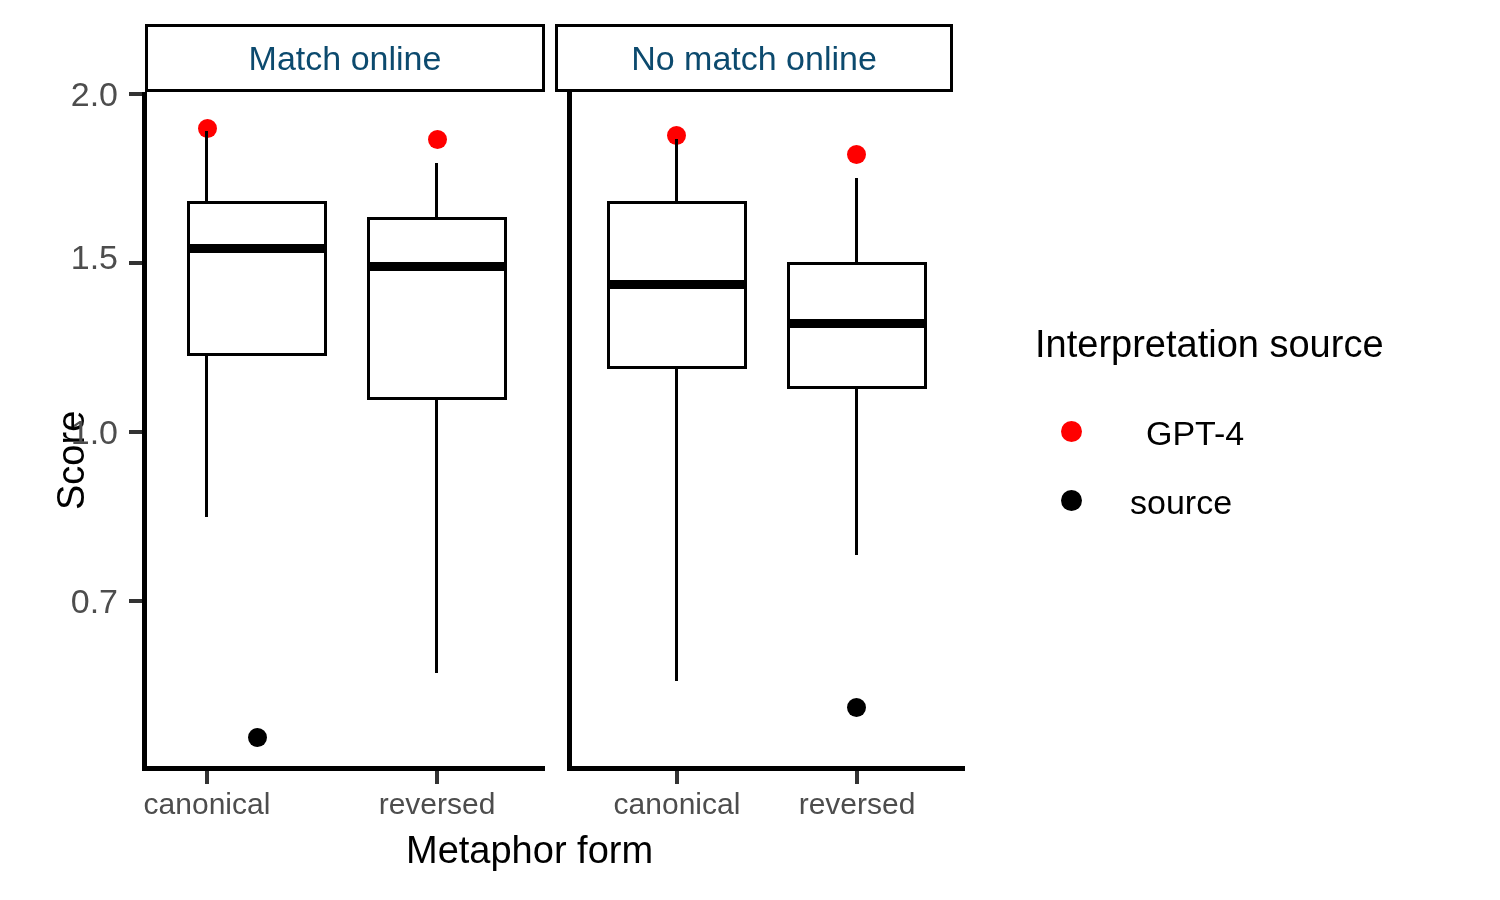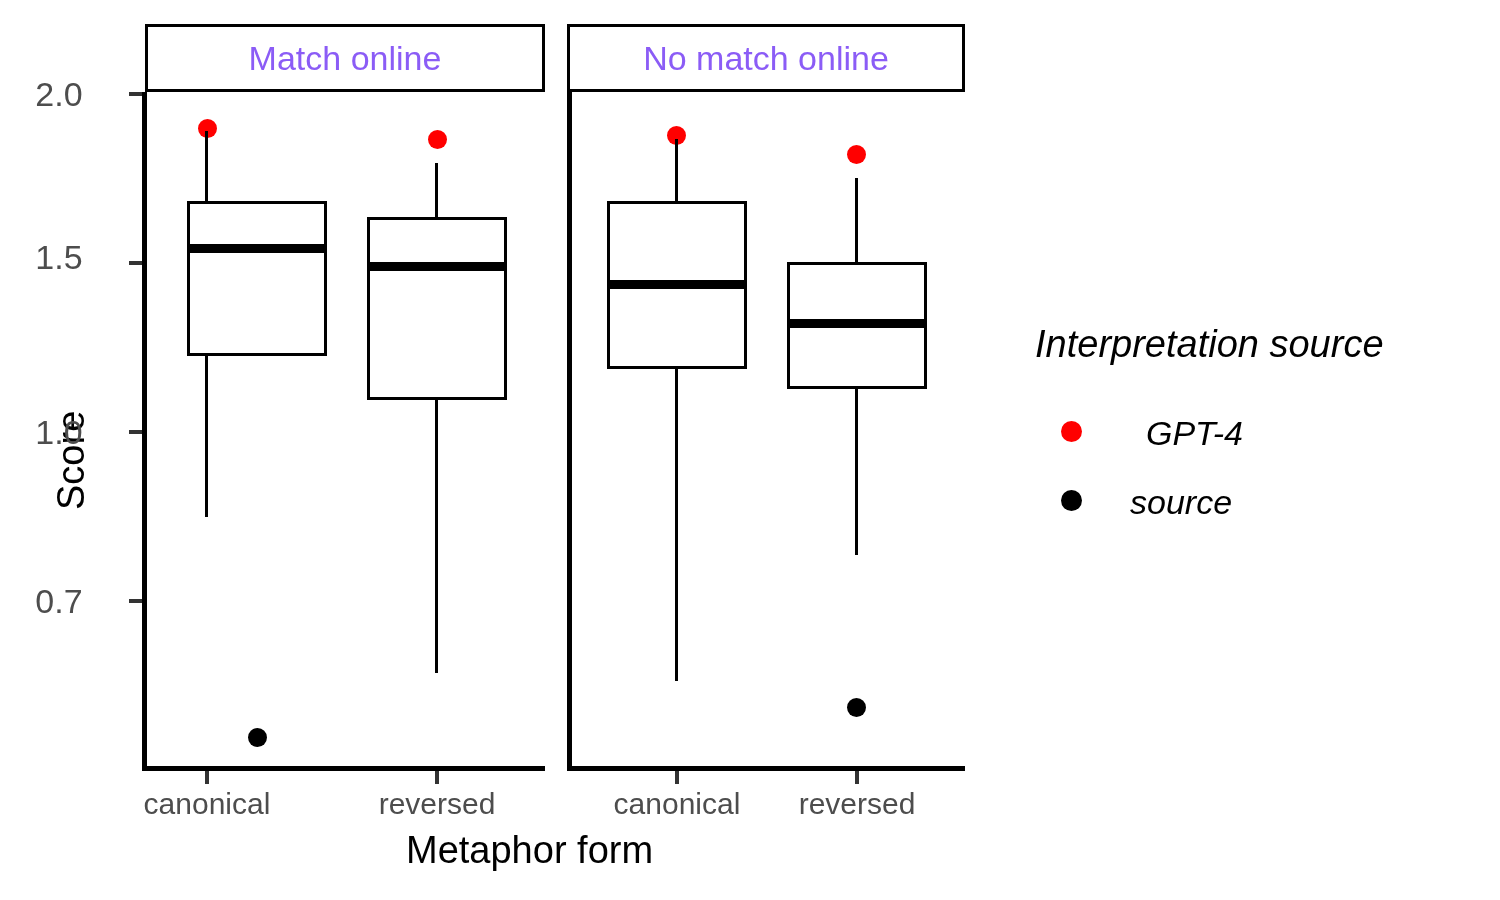--- a/index.html
+++ b/index.html
@@ -3,21 +3,21 @@
 <meta charset="utf-8">
 <style>
   html,body{margin:0;padding:0;background:#ffffff;}
   body{width:1500px;height:900px;font-family:"Liberation Sans",sans-serif;overflow:hidden;}
   #root{position:relative;width:1500px;height:900px;background:#ffffff;}
 
   
   .ytick-label{
     position:absolute;color:#4d4d4d;font-size:34px;
     font-family:"Liberation Sans",sans-serif;
-    text-align:center;white-space:nowrap;line-height:1;
+    text-align:right;white-space:nowrap;line-height:1;
   }
   .xtick-label{
     position:absolute;color:#4d4d4d;font-size:30px;
     font-family:"Liberation Sans",sans-serif;
     text-align:center;white-space:nowrap;line-height:1;
   }
   .axis-title{
     position:absolute;color:#000000;font-size:38px;
     font-family:"Liberation Sans",sans-serif;white-space:nowrap;line-height:1;
   }
@@ -28,32 +28,32 @@
   
   .tick-mark{position:absolute;background:#333333;}
   .spine{position:absolute;background:#000000;}
 
   
   .strip{
     position:absolute;border:3px solid #000000;background:#ffffff;
     box-sizing:border-box;display:flex;align-items:center;justify-content:center;
   }
   .strip-text{
-    color:#8b5cf6;font-size:34px;font-family:"Liberation Sans",sans-serif;
+    color:#0c4a6e;font-size:34px;font-family:"Liberation Sans",sans-serif;
     white-space:nowrap;line-height:1;
   }
 
   
   .box-rect{position:absolute;border:3px solid #000000;background:#ffffff;box-sizing:border-box;}
   .median-line{position:absolute;background:#000000;}
   .whisker{position:absolute;background:#000000;width:3px;}
   .pt{position:absolute;border-radius:50%;}
 
   
-  #legend{position:absolute;font-style:italic;}
+  #legend{position:absolute;}
   .legend-title{
     position:absolute;color:#000000;font-size:38px;
     font-family:"Liberation Sans",sans-serif;white-space:nowrap;line-height:1;
   }
   .legend-label{
     position:absolute;color:#000000;font-size:34px;
     font-family:"Liberation Sans",sans-serif;white-space:nowrap;line-height:1;
   }
   .legend-key{position:absolute;border-radius:50%;}
 </style>
@@ -99,21 +99,21 @@
   <div class="box-rect" style="left:367px;top:217px;width:140px;height:183px;"></div>
   <div class="median-line" style="left:367px;top:262px;width:140px;height:9px;"></div>
   <div class="whisker" style="left:435px;top:400px;height:273px;"></div>
 
   <div class="tick-mark" style="left:205px;top:771px;width:4px;height:13px;"></div>
   <div class="tick-mark" style="left:435px;top:771px;width:4px;height:13px;"></div>
 
   <div class="xtick-label" style="left:82px;top:789px;width:250px;">canonical</div>
   <div class="xtick-label" style="left:312px;top:789px;width:250px;">reversed</div>
 
-  <div class="strip" style="left:567px;top:24px;width:398px;height:68px;">
+  <div class="strip" style="left:555px;top:24px;width:398px;height:68px;">
     <span class="strip-text">No match online</span>
   </div>
 
   <div class="spine" style="left:567px;top:92px;width:5px;height:678px;"></div>
   <div class="spine" style="left:567px;top:766px;width:398px;height:5px;"></div>
 
   <div class="pt" style="left:667px;top:126px;width:19px;height:19px;background:#ff0000;"></div>
   <div class="whisker" style="left:675px;top:139px;height:64px;"></div>
   <div class="box-rect" style="left:607px;top:201px;width:140px;height:168px;"></div>
   <div class="median-line" style="left:607px;top:280px;width:140px;height:9px;"></div>

